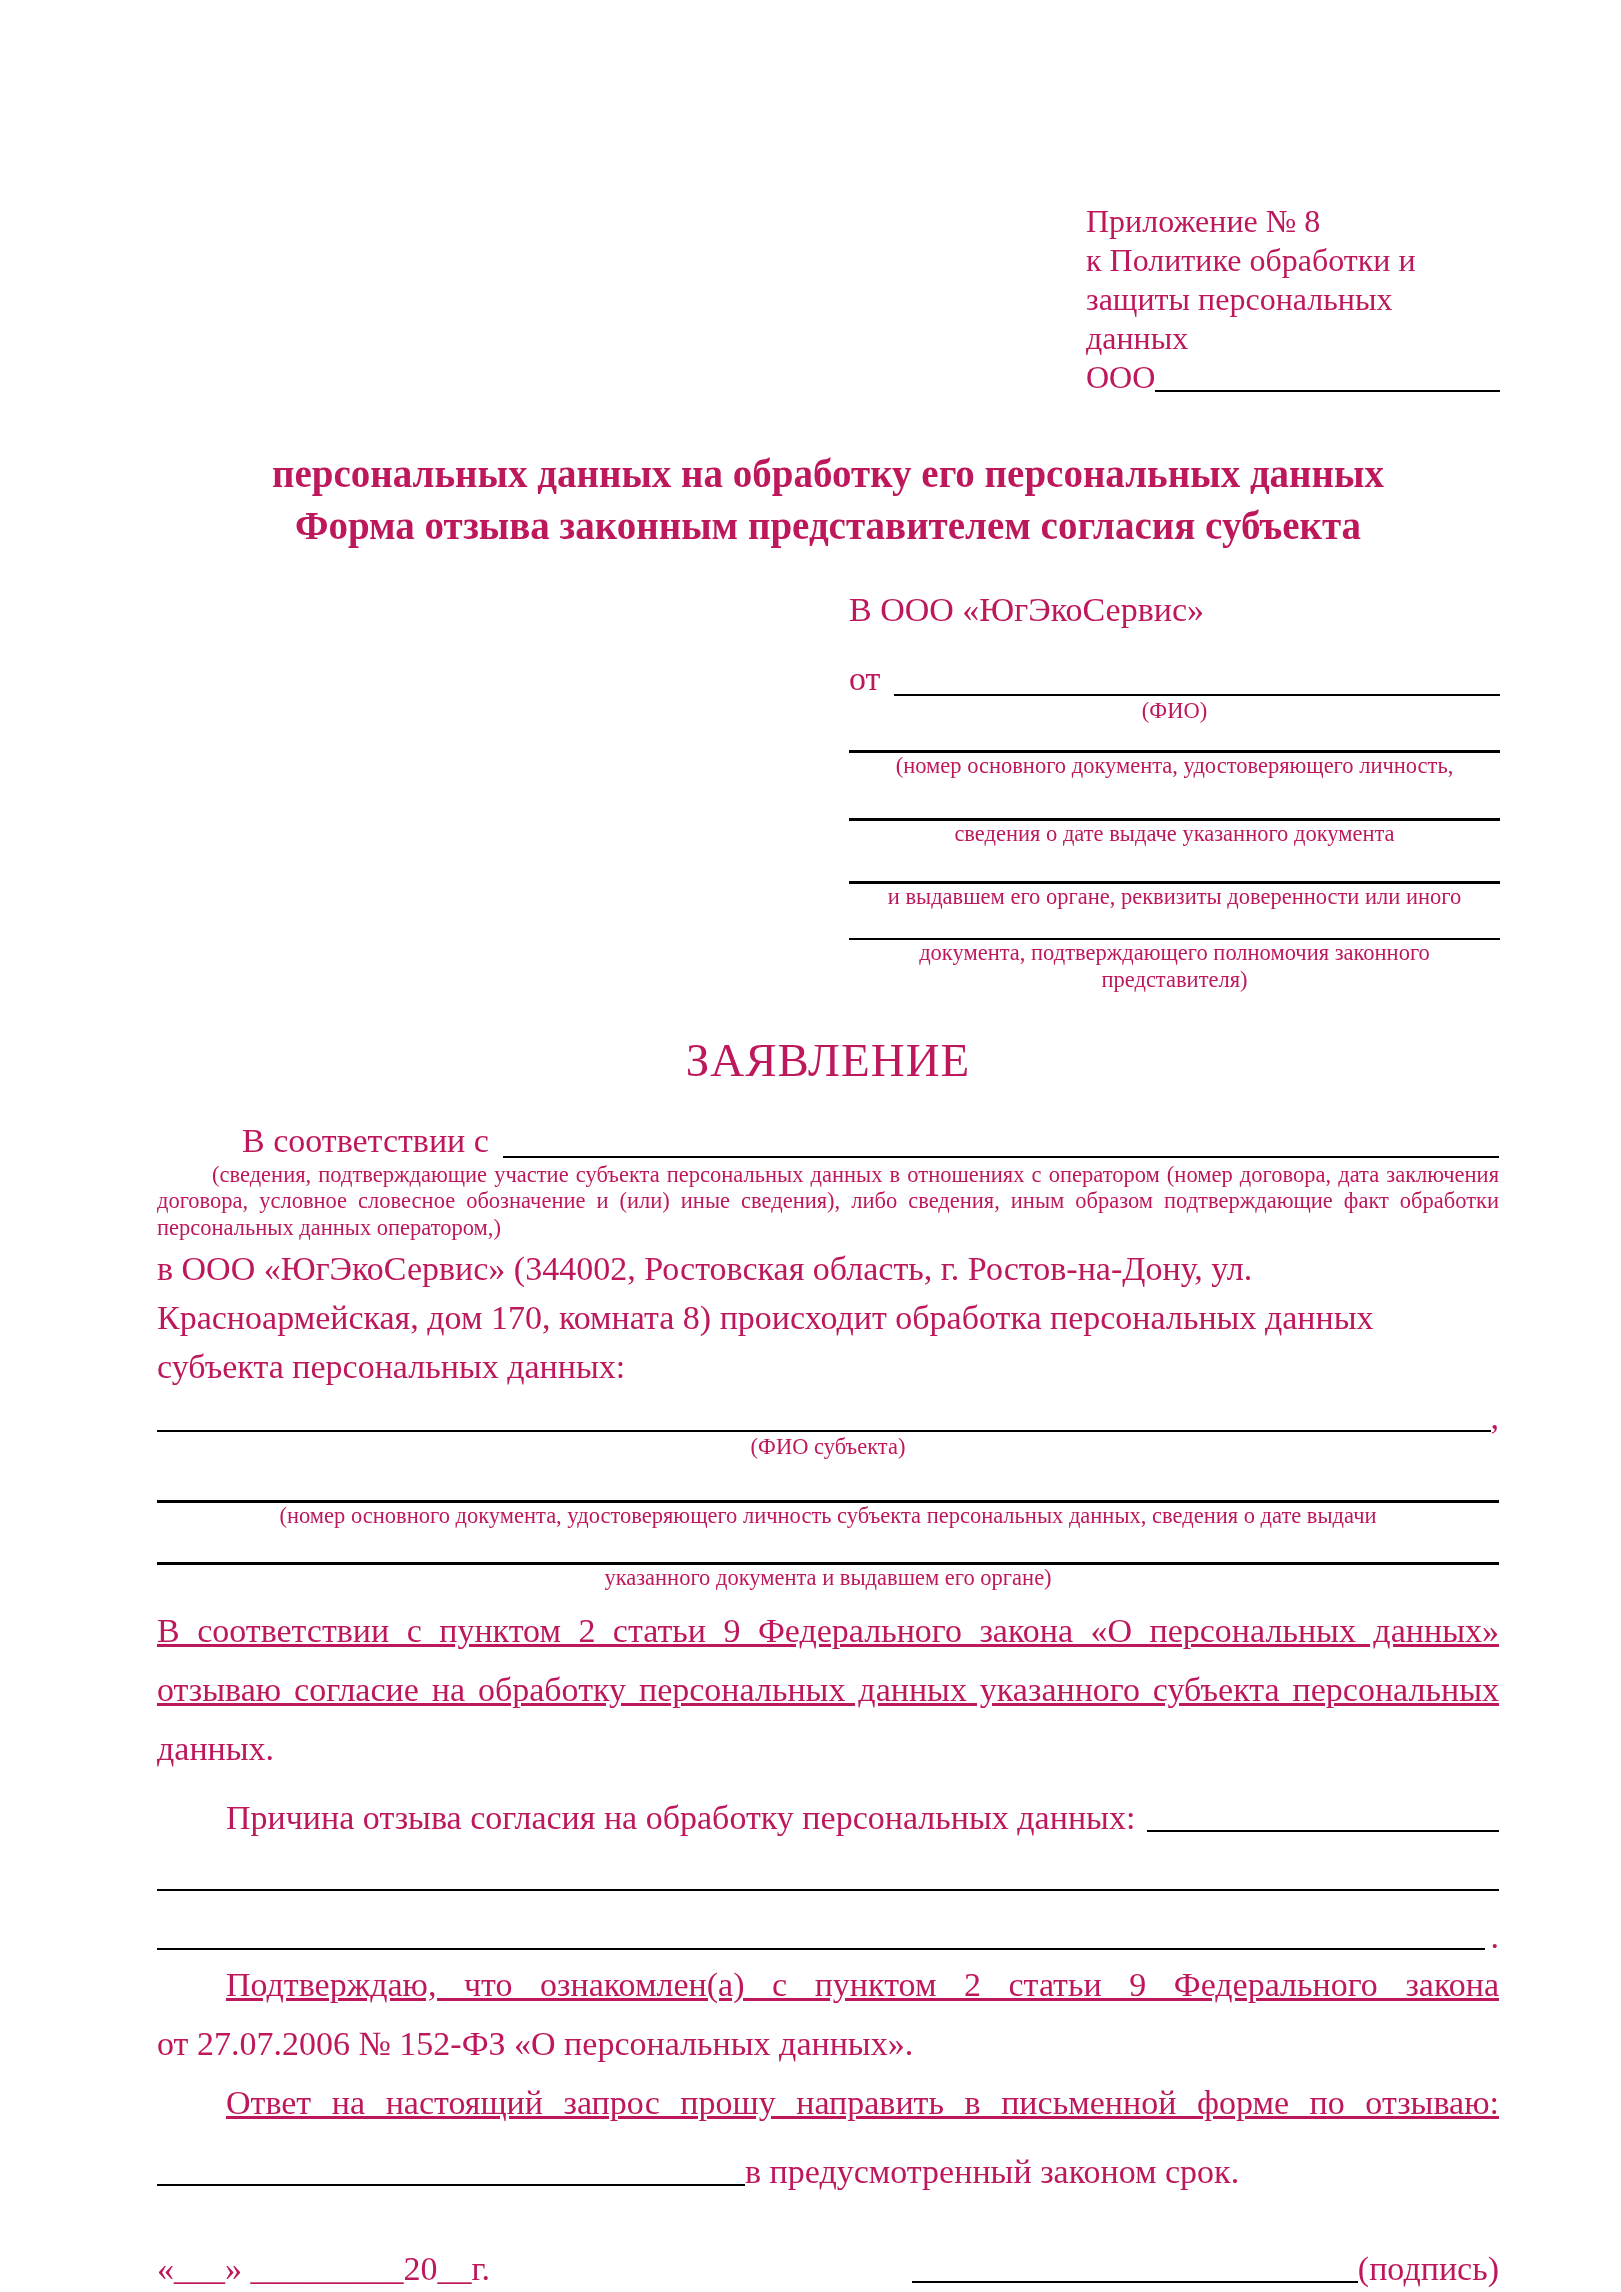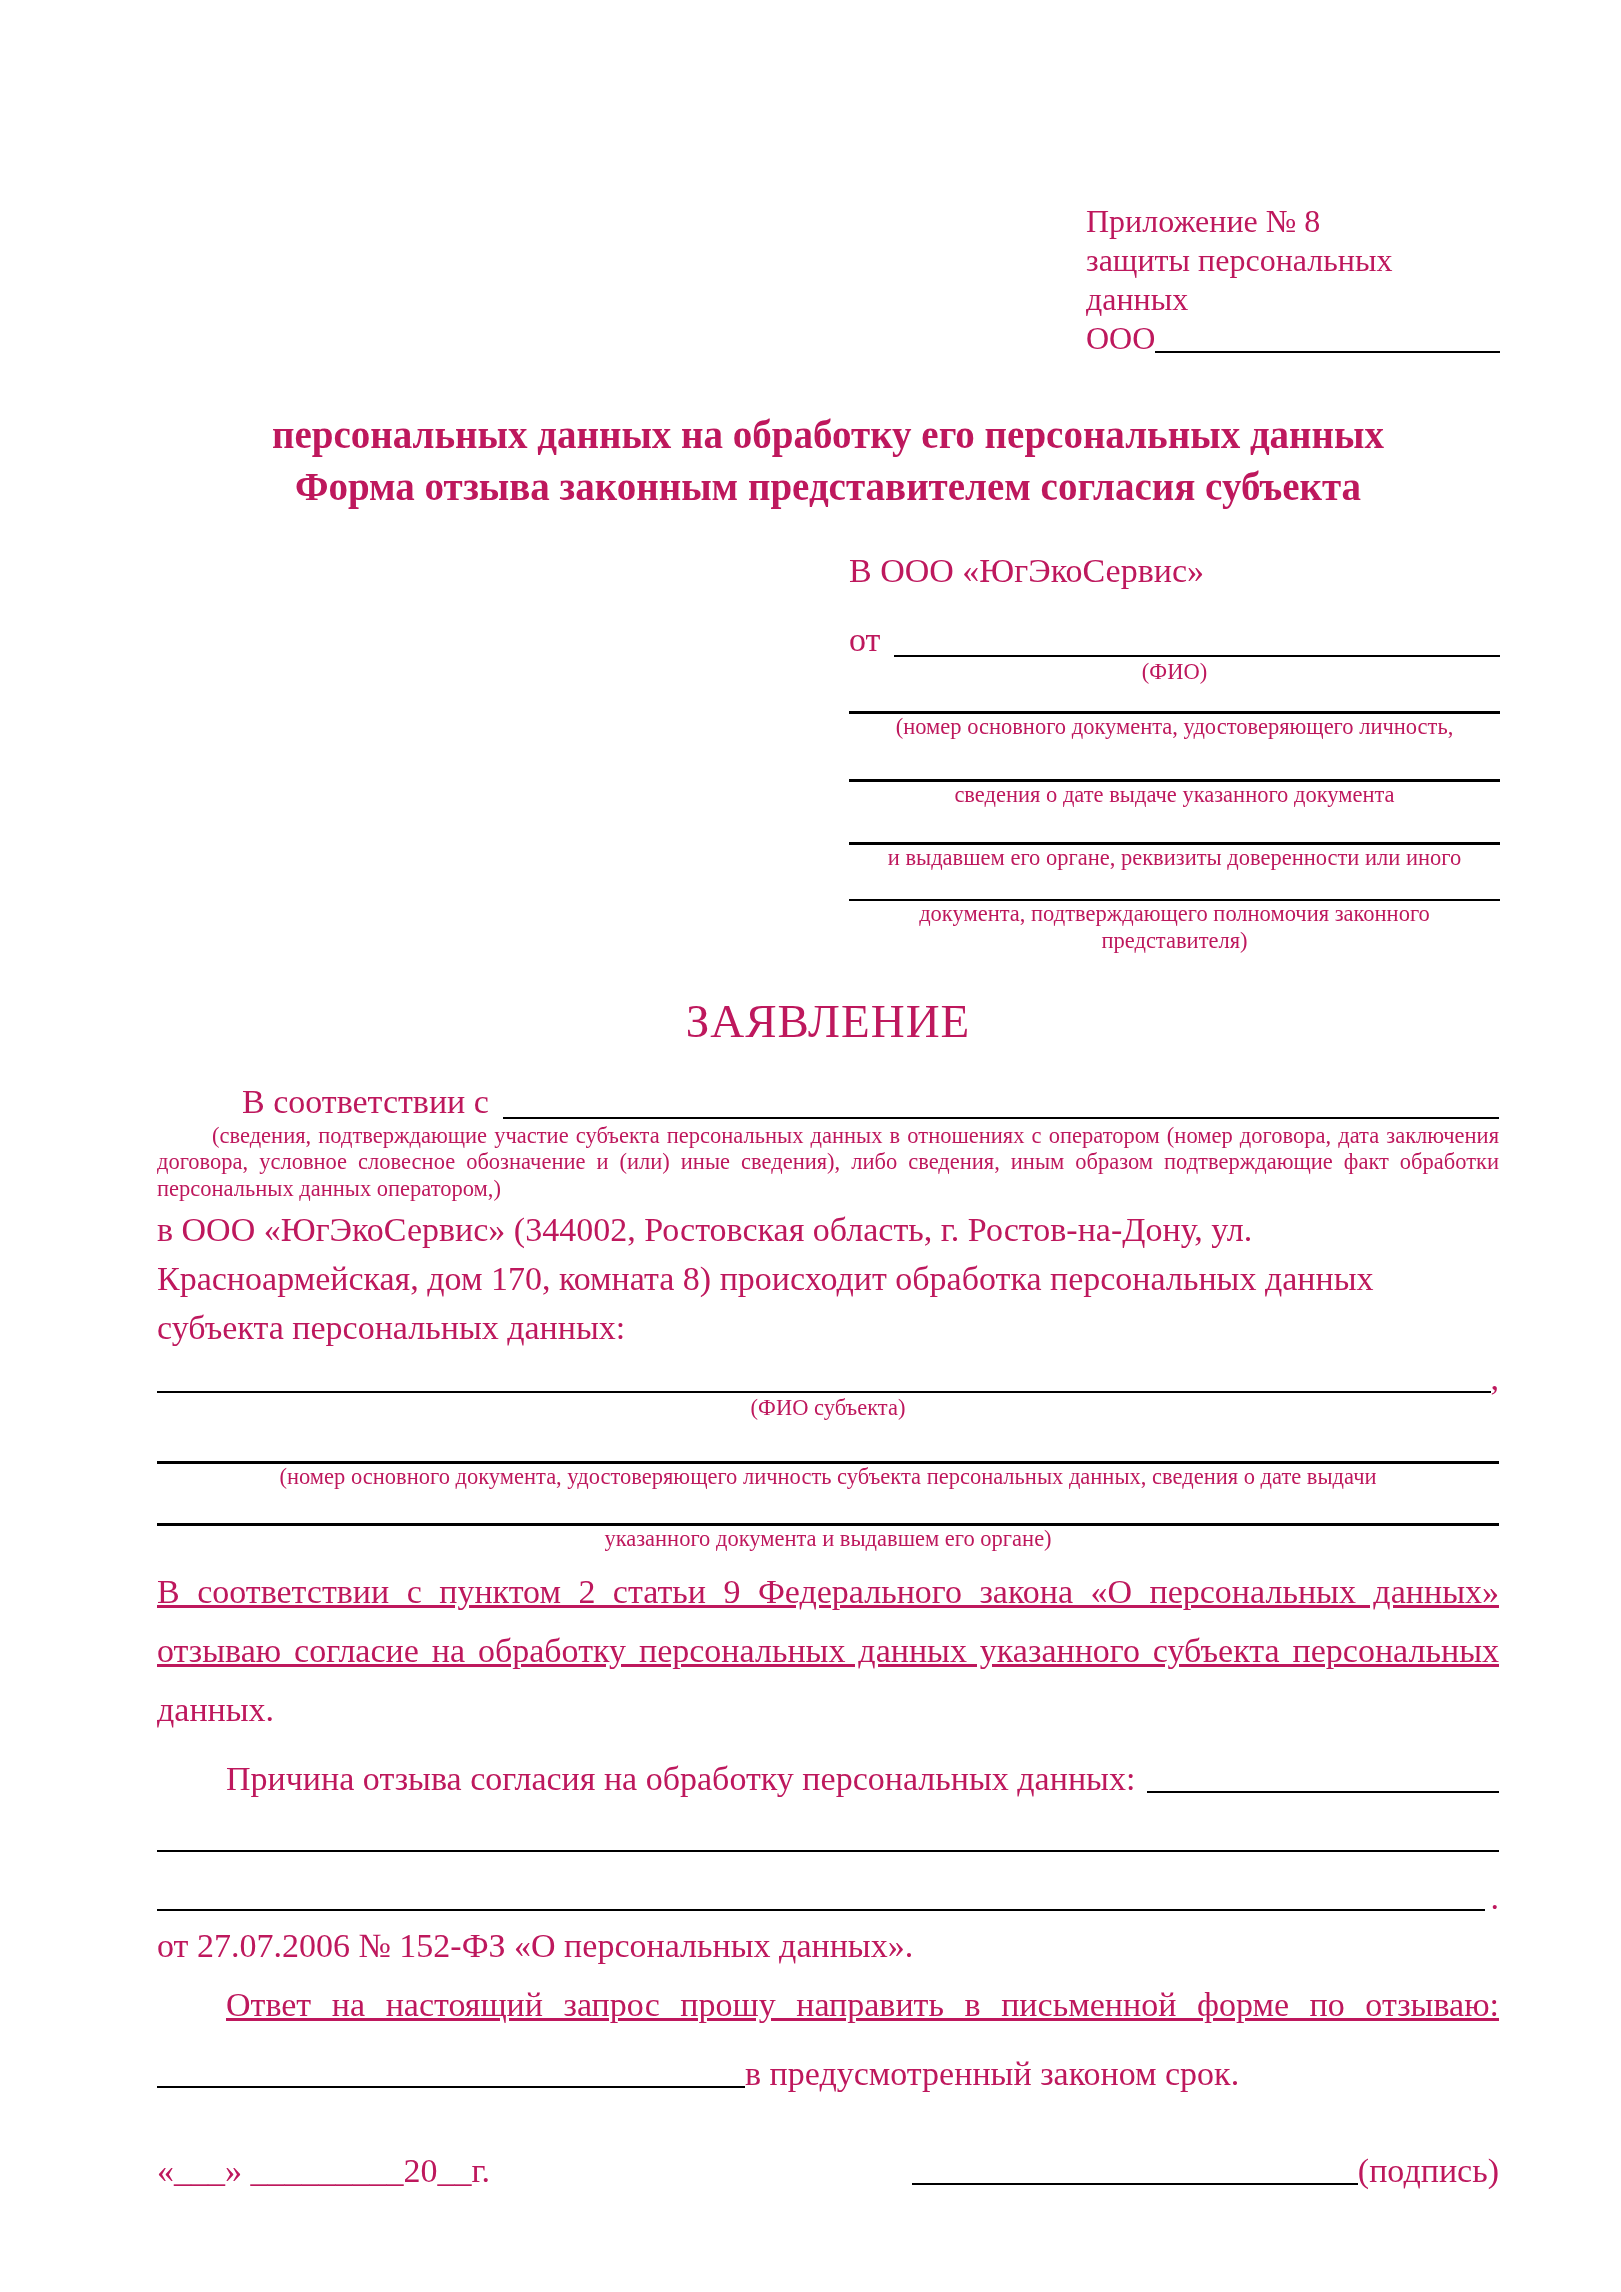--- a/index.html
+++ b/index.html
@@ -74,20 +74,21 @@
   .sig-part .uline { width:446px; margin-bottom:4.9px; }
   .sig-part .txt { white-space:nowrap; }
 </style>
 </head>
 <body>
 
 <div class="page">
 
   <div class="appendix">
     <div>Приложение № 8</div>
+    <div>к Политике обработки и</div>
     <div>защиты персональных данных</div>
     <div class="ooo-row">
       <span>ООО</span>
       <span class="uline"></span>
     </div>
   </div>
 
   <div class="title">
     <div>персональных данных на обработку его персональных данных</div>
     <div>Форма отзыва законным представителем согласия субъекта</div>
@@ -153,20 +154,21 @@
   </div>
   <div class="blank-row">
     <span class="uline"></span>
   </div>
   <div class="blank-row">
     <span class="uline"></span>
     <span class="tail">.</span>
   </div>
 
   <div class="par">
+    <div class="stretch ind">Подтверждаю, что ознакомлен(а) с пунктом 2 статьи 9 Федерального закона</div>
     <div>от 27.07.2006 № 152-ФЗ «О персональных данных».</div>
   </div>
 
   <div class="par">
     <div class="stretch ind">Ответ на настоящий запрос прошу направить в письменной форме по отзываю:</div>
   </div>
   <div class="reply-row2">
     <span class="uline"></span>
     <span class="txt">в предусмотренный законом срок.</span>
   </div>

